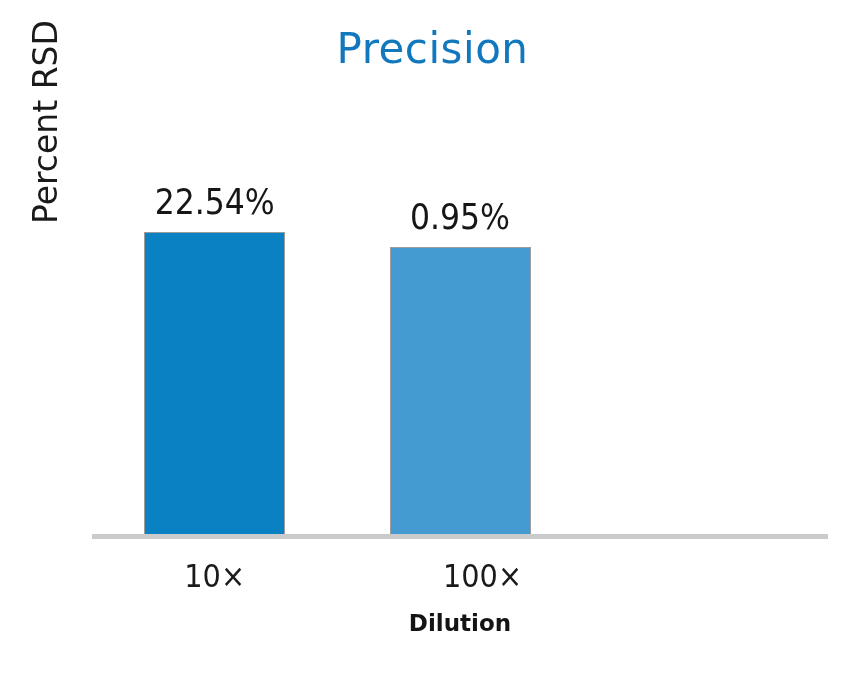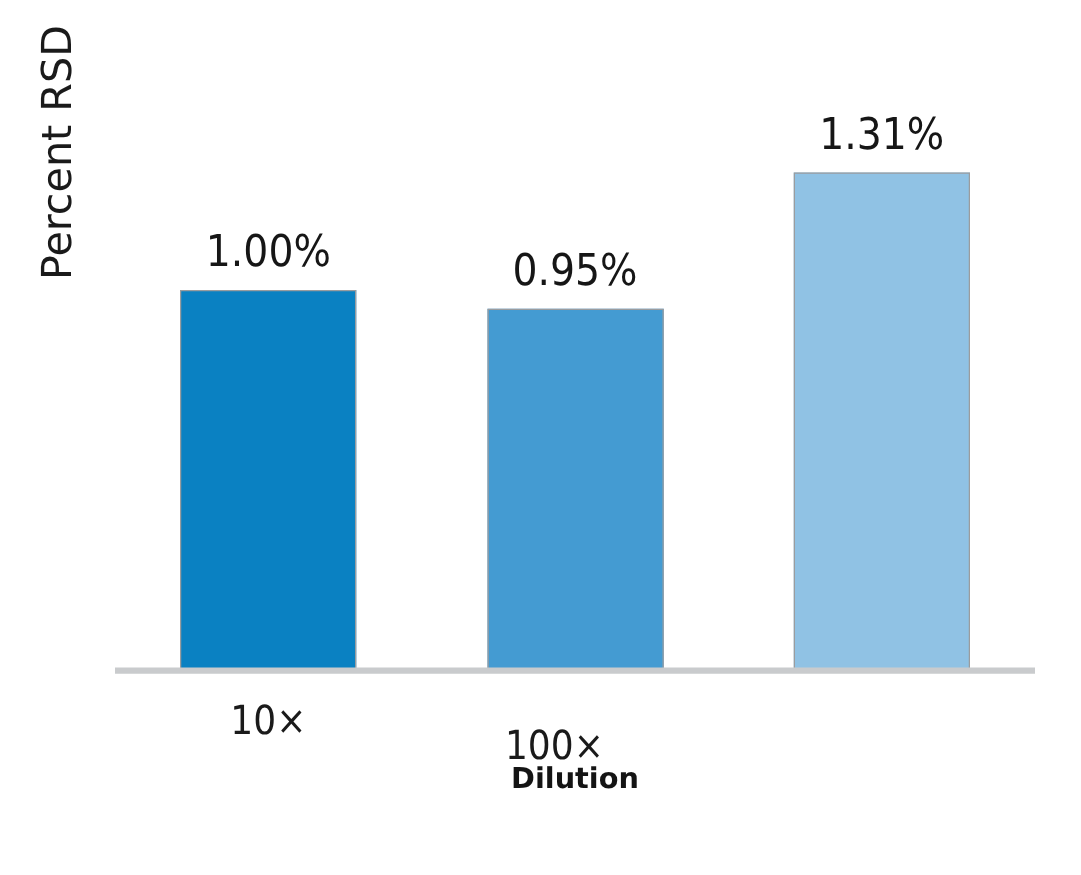--- a/index.html
+++ b/index.html
@@ -126,38 +126,35 @@
     color: #141414;
     white-space: nowrap;
     line-height: 1;
   }
 </style>
 </head>
 <body>
 
 <div id="chart-figure">
 
+  <div id="chart-title">Precision</div>
 
   <div id="y-axis-title">Percent RSD</div>
 
   <div id="plot-area">
 
   <div class="bar-group" style="left: 52.1667px; width: 141px; height: 456px;">
         <div class="bar-rect" style="height: 304px; background-color: rgb(10, 129, 194); border-color: rgb(154, 156, 158);"></div>
-        <div class="bar-value-label" style="bottom: 316px; color: rgb(22, 22, 22);">1.00%</div>
+        <div class="bar-value-label" style="bottom: 316px; color: rgb(22, 22, 22);">22.54%</div>
       </div>
       <div class="bar-group" style="left: 297.5px; width: 141px; height: 456px;">
         <div class="bar-rect" style="height: 288.8px; background-color: rgb(68, 155, 210); border-color: rgb(154, 156, 158);"></div>
         <div class="bar-value-label" style="bottom: 300.8px; color: rgb(22, 22, 22);">0.95%</div>
-      </div>
-      <div class="bar-group" style="left: 542.833px; width: 141px; height: 456px;">
-        <div class="bar-rect" style="height: 398.24px; background-color: rgb(144, 194, 228); border-color: rgb(154, 156, 158);"></div>
-        <div class="bar-value-label" style="bottom: 410.24px; color: rgb(22, 22, 22);">1.31%</div>
       </div>
     </div>
 
   <div id="axis-baseline"></div>
 
   <div id="x-axis-title">Dilution</div>
 
 <div class="x-tick-label" style="left: 144.167px; width: 141px;">10×</div>
-    <div class="x-tick-label" style="left: 373px; width: 141px; margin-top: 20px;">100×</div>
+    <div class="x-tick-label" style="left: 412px; width: 141px;">100×</div>
   </div>
 
 </body></html>

